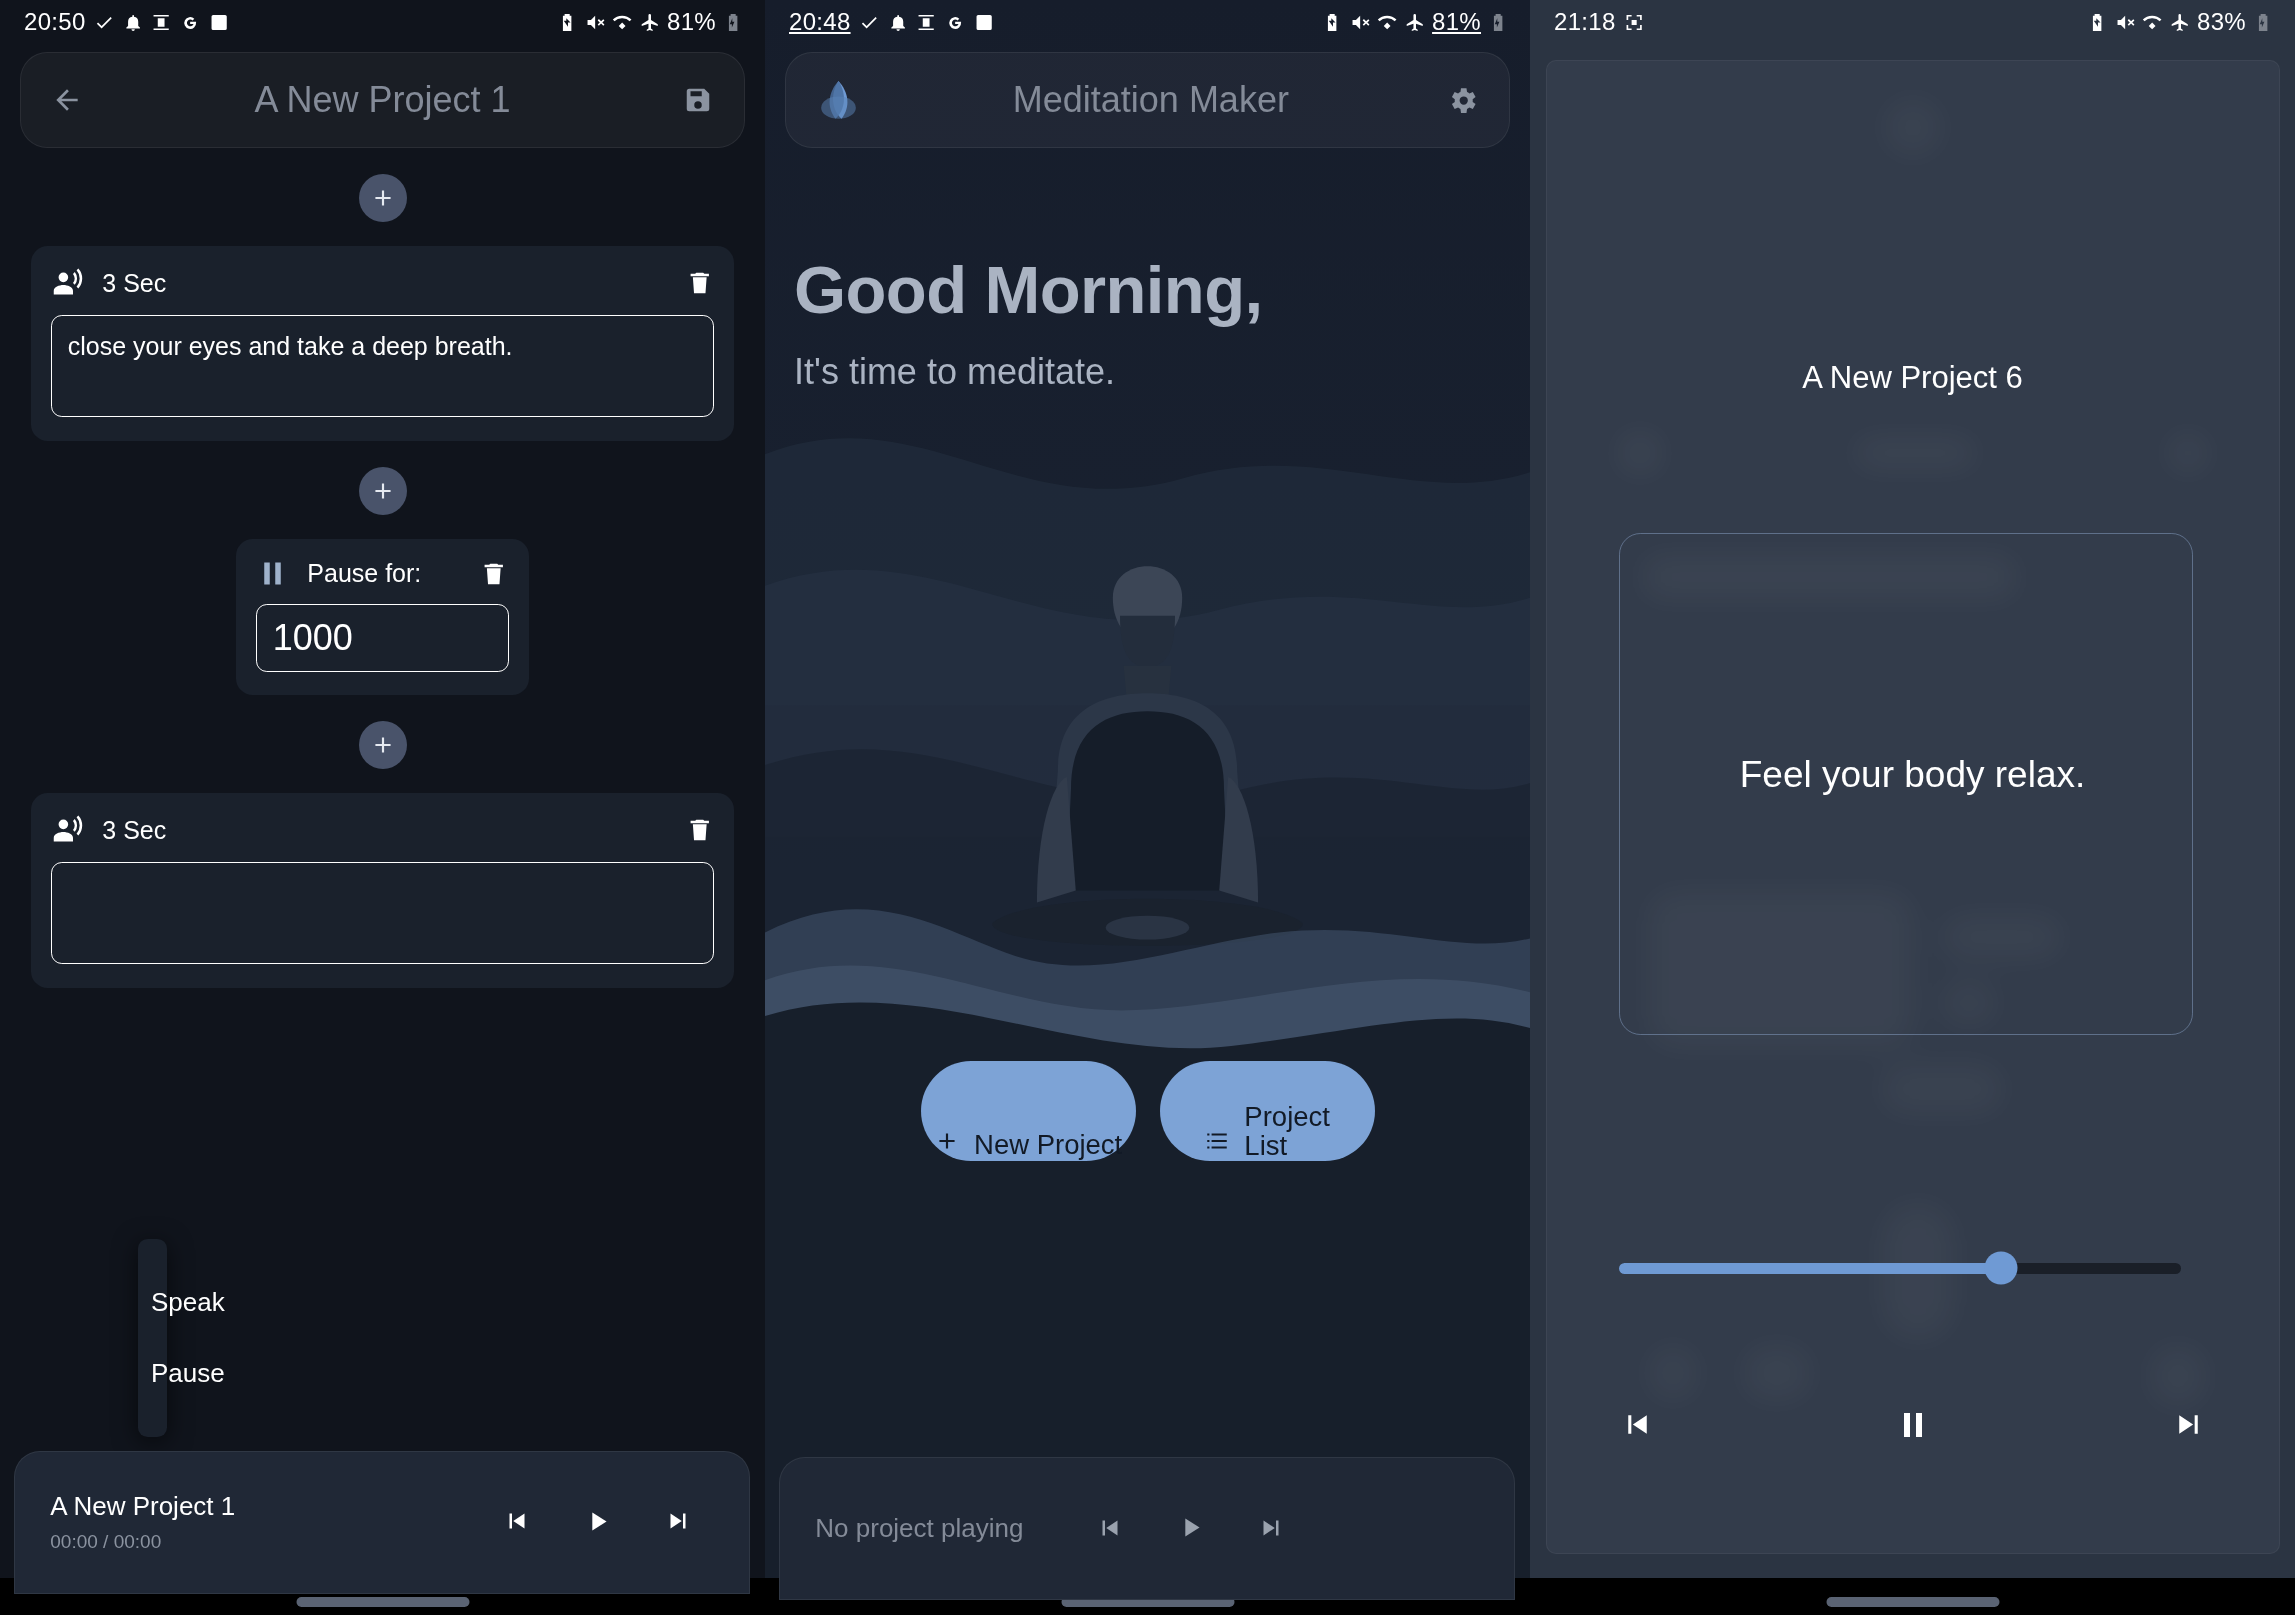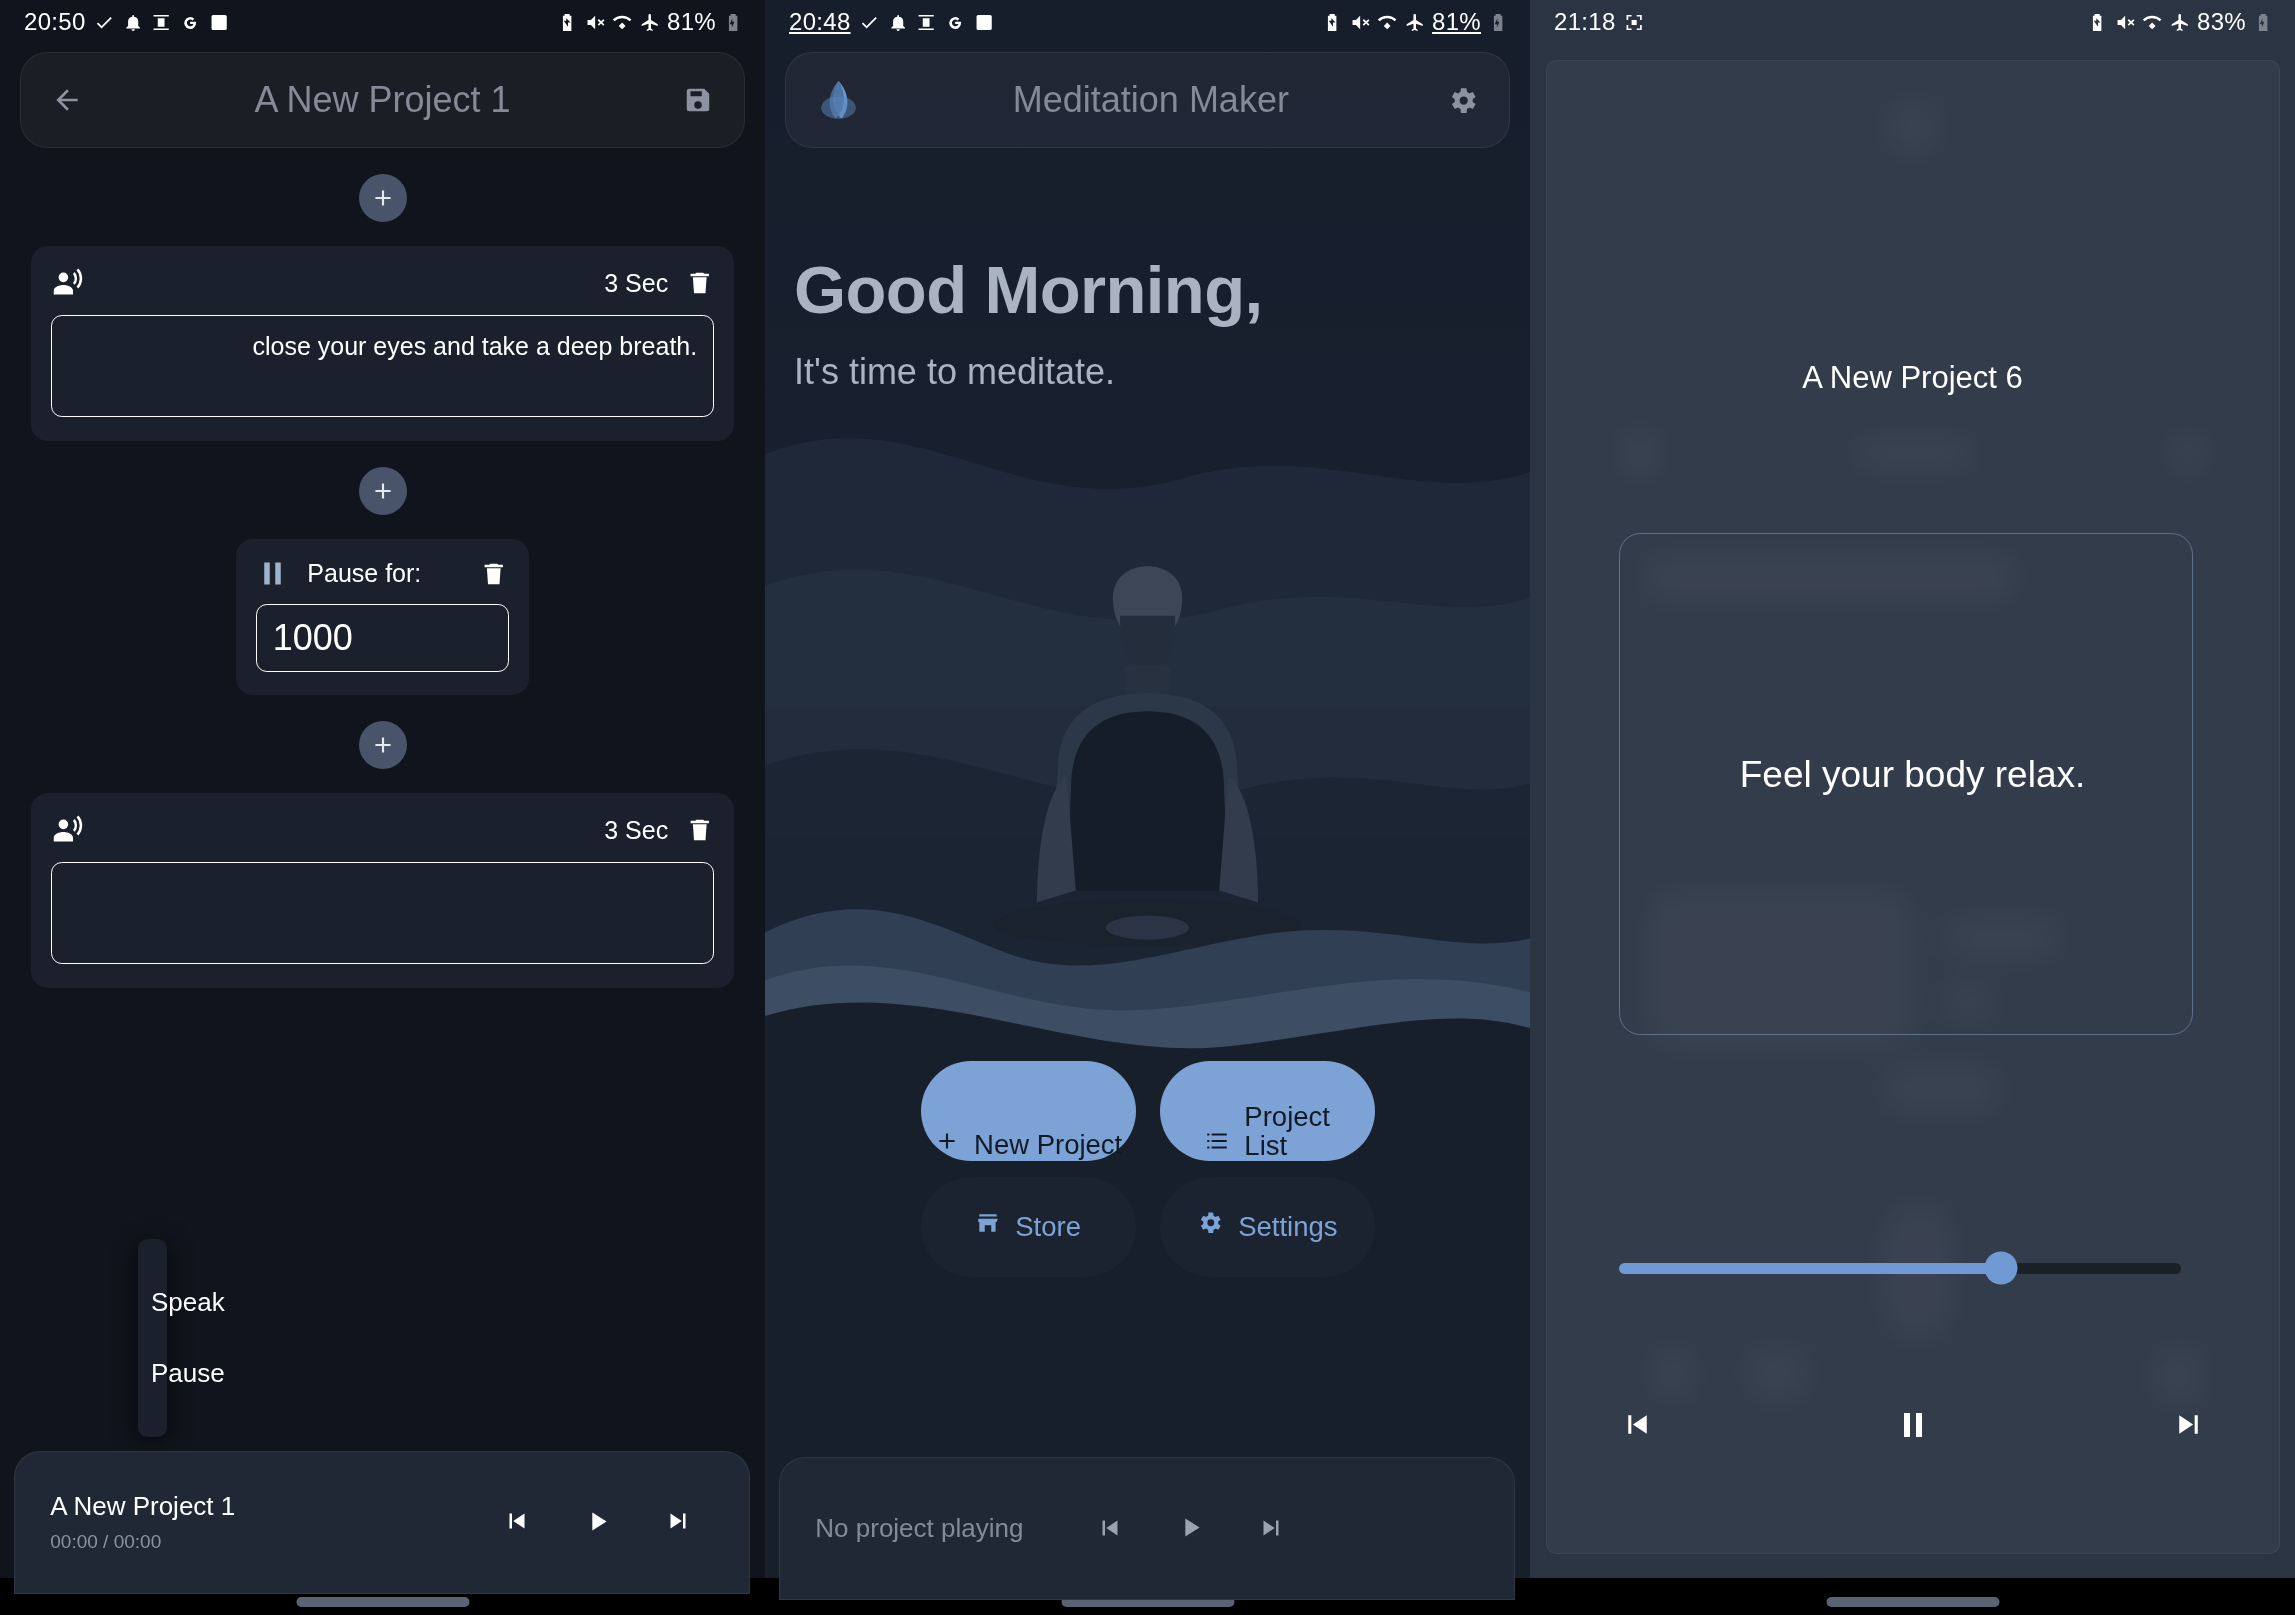--- a/index.html
+++ b/index.html
@@ -48,21 +48,20 @@
     width: 48px; height: 48px; border-radius: 25px;
     background: #49536a; margin: 26px auto 0 auto;
     display: flex; align-items: center; justify-content: center;
   }
   .add-pill svg { fill: #e6eaf1; width: 26px; height: 26px; }
 
   .step-card {
     margin: 24px 31px 0 31px;
     background: #1a212c; border-radius: 16.7px;
     padding: 20.3px 20.3px 24px 20.3px;
-    text-align: right;
   }
   .step-head { display: flex; align-items: center; gap: 18px; }
   .step-head .lead-icon svg { fill: #ffffff; width: 33px; height: 33px; display: block; }
   .step-label { font-size: 25px; color: #fff; flex: 1; }
   .step-label.two-line { line-height: 1.02; max-width: 155px; }
   .trash svg { fill: #fff; width: 27.5px; height: 32px; display: block; }
 
   .text-field {
     margin-top: 15.5px; border: 1.2px solid #ffffff; border-radius: 10.8px;
     padding: 14.3px 15.5px; color: #fff; font-size: 25px; line-height: 1.35;
@@ -494,34 +493,20 @@
         <span><svg width="26" height="26" viewBox="0 0 24 24">
               <path d="M19 13h-6v6h-2v-6H5v-2h6V5h2v6h6z"></path>
             </svg></span>
         <span class="btn-label">New Project</span>
       </div>
       <div class="big-btn btn-primary">
         <span><svg width="26" height="26" viewBox="0 0 24 24">
               <path d="M3 5h2v2H3zm4 0h14v2H7zM3 11h2v2H3zm4 0h14v2H7zM3 17h2v2H3zm4 0h14v2H7z"></path>
             </svg></span>
         <span class="btn-label stack">Project<br>List</span>
-      </div>
-    </div>
-    <div class="btn-row">
-      <div class="big-btn btn-secondary">
-        <span><svg width="26" height="26" viewBox="0 0 24 24">
-              <path d="M4 4h16v2H4zm-1 4h18l-1 3h-1v9h-4v-6H9v6H4v-9H3z"></path>
-            </svg></span>
-        <span class="btn-label">Store</span>
-      </div>
-      <div class="big-btn btn-secondary">
-        <span><svg width="27.5" height="27.5" viewBox="0 0 24 24">
-              <path d="M19.4 13a7.8 7.8 0 0 0 0-2l2.1-1.6-2-3.5-2.5 1a7.6 7.6 0 0 0-1.7-1L14.9 3h-4l-.4 2.9c-.6.2-1.2.6-1.7 1l-2.5-1-2 3.5L6.4 11a7.8 7.8 0 0 0 0 2l-2.1 1.6 2 3.5 2.5-1c.5.4 1.1.8 1.7 1l.4 2.9h4l.4-2.9c.6-.2 1.2-.6 1.7-1l2.5 1 2-3.5zM12.9 15a3 3 0 1 1 0-6 3 3 0 0 1 0 6z"></path>
-            </svg></span>
-        <span class="btn-label">Settings</span>
       </div>
     </div>
   </div>
 
   <div class="panel-footer-black"></div>
   <div class="mid-player">
     <span class="np">No project playing</span>
     <div class="ctrls">
       <span><svg width="30" height="30" viewBox="0 0 24 24">
             <path d="M6 6h2v12H6zm3 6 9-6v12z"></path>

